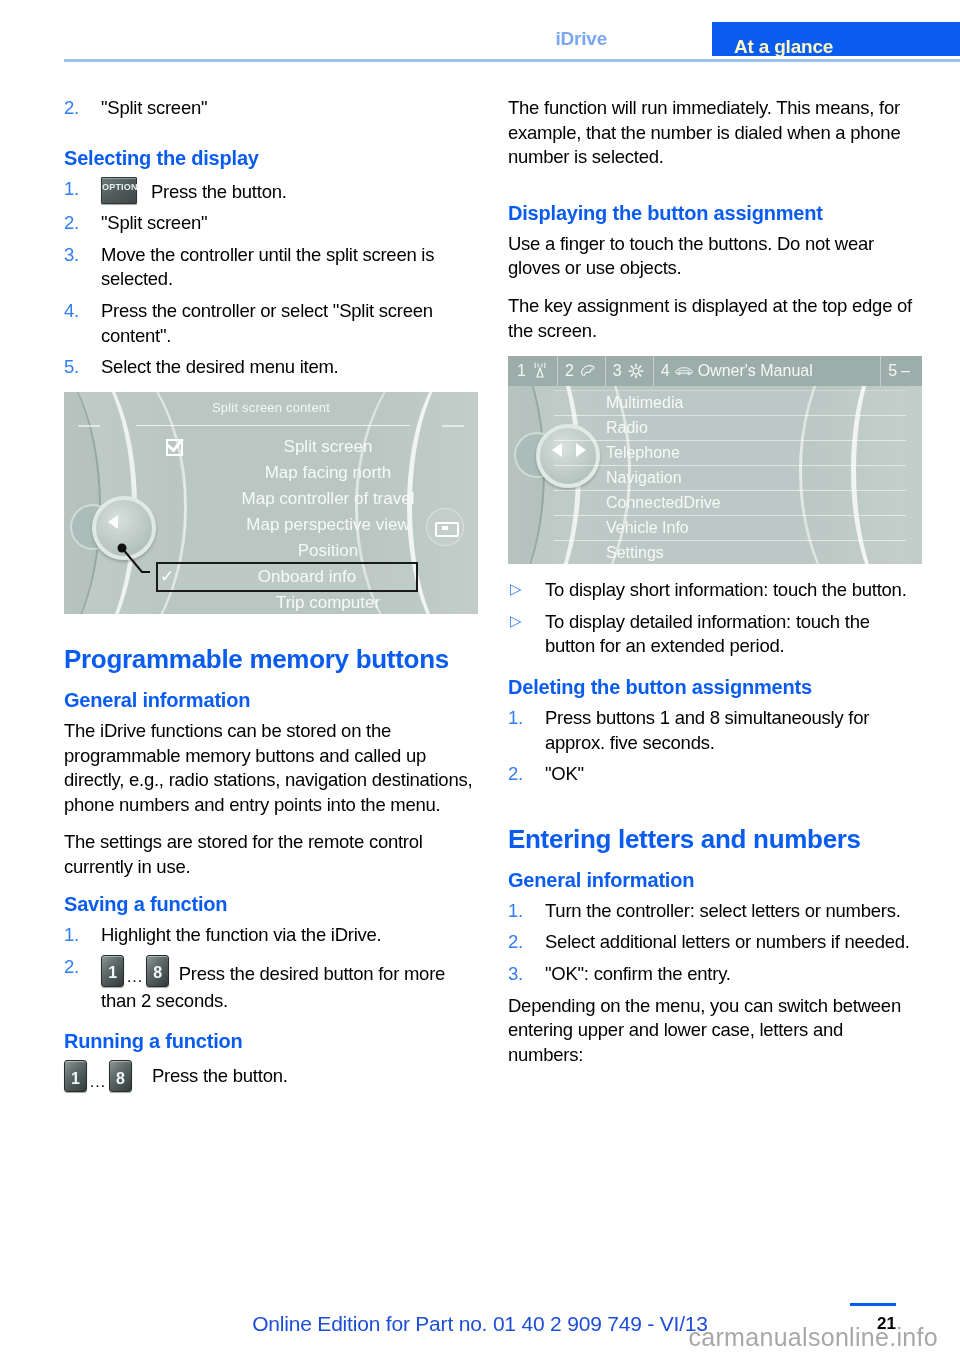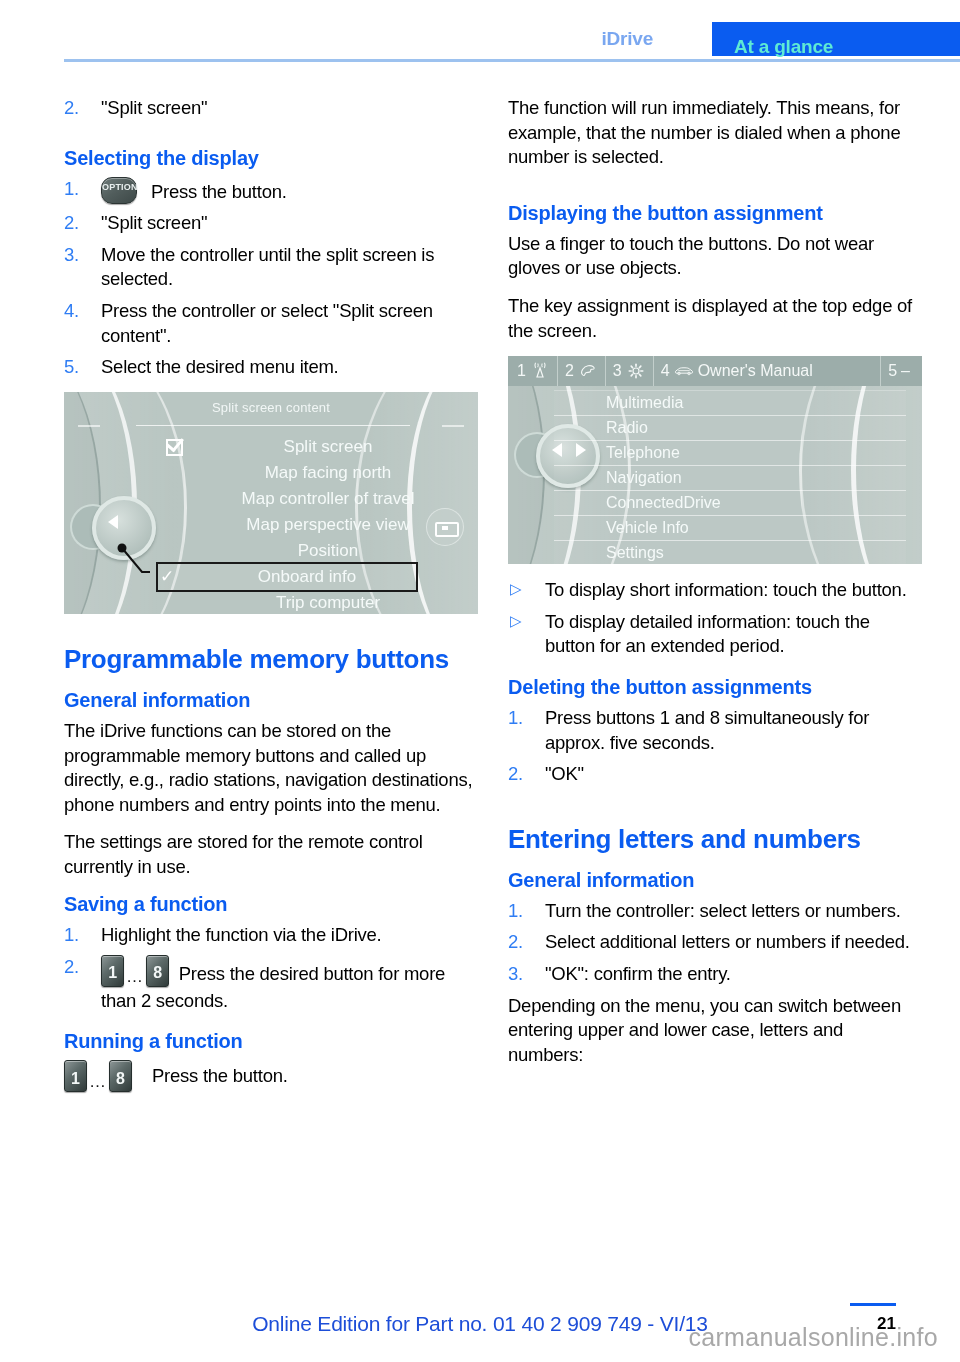--- a/index.html
+++ b/index.html
@@ -39,28 +39,29 @@
     font-size: 19px;
     font-weight: bold;
     padding: 0 16px 0 10px;
     display: flex;
     align-items: center;
     background: #ffffff;
     letter-spacing: -0.2px;
   }
   .tab-glance {
     background: #0a5cf0;
-    color: #5eead4;
+    color: #fef9c3;
     font-size: 19px;
     font-weight: bold;
     padding: 16px 30px 0 22px;
     display: flex;
     align-items: center;
     min-width: 196px;
     letter-spacing: -0.2px;
+    margin-left: 46px;
   }
   .header-rule {
     position: absolute;
     left: 64px;
     right: 0;
     top: 59px;
     height: 3px;
     background: #9dc2ef;
   }
 
@@ -138,21 +139,21 @@
     font-size: 15px;
     width: 30px;
   }
 
   
   .btn-option {
     display: inline-block;
     vertical-align: -6px;
     width: 34px;
     height: 25px;
-    border-radius: 11px;
+    border-radius: 1px;
     background: linear-gradient(145deg,#6f7b7a 0%, #525e5d 45%, #3d4847 100%);
     box-shadow: inset 0 1px 0 rgba(255,255,255,.35), 0 1px 1px rgba(0,0,0,.35);
     position: relative;
     margin-right: 14px;
     border: 1px solid #2b3433;
   }
   .btn-option .lbl {
     position: absolute;
     left: 0; right: 0; top: 4px;
     text-align: center;

